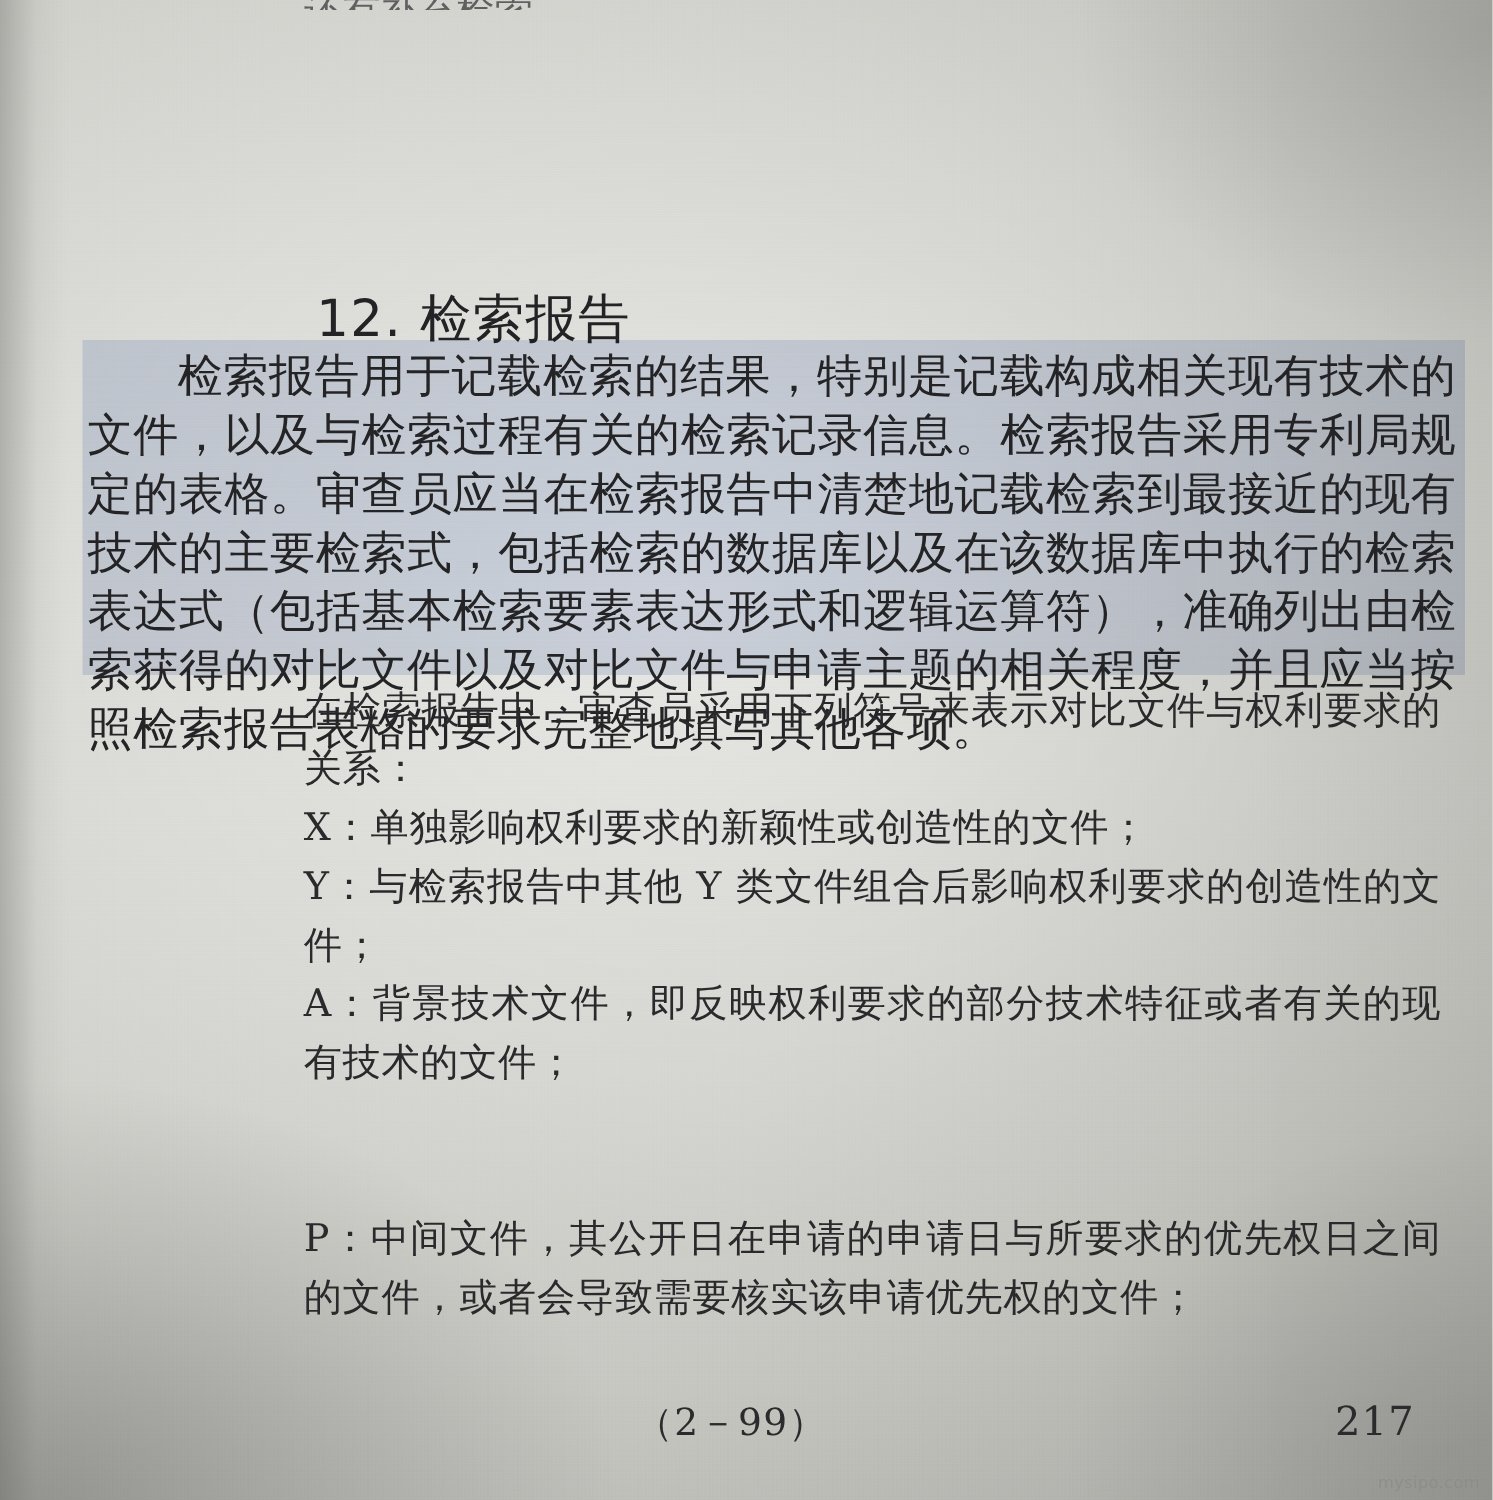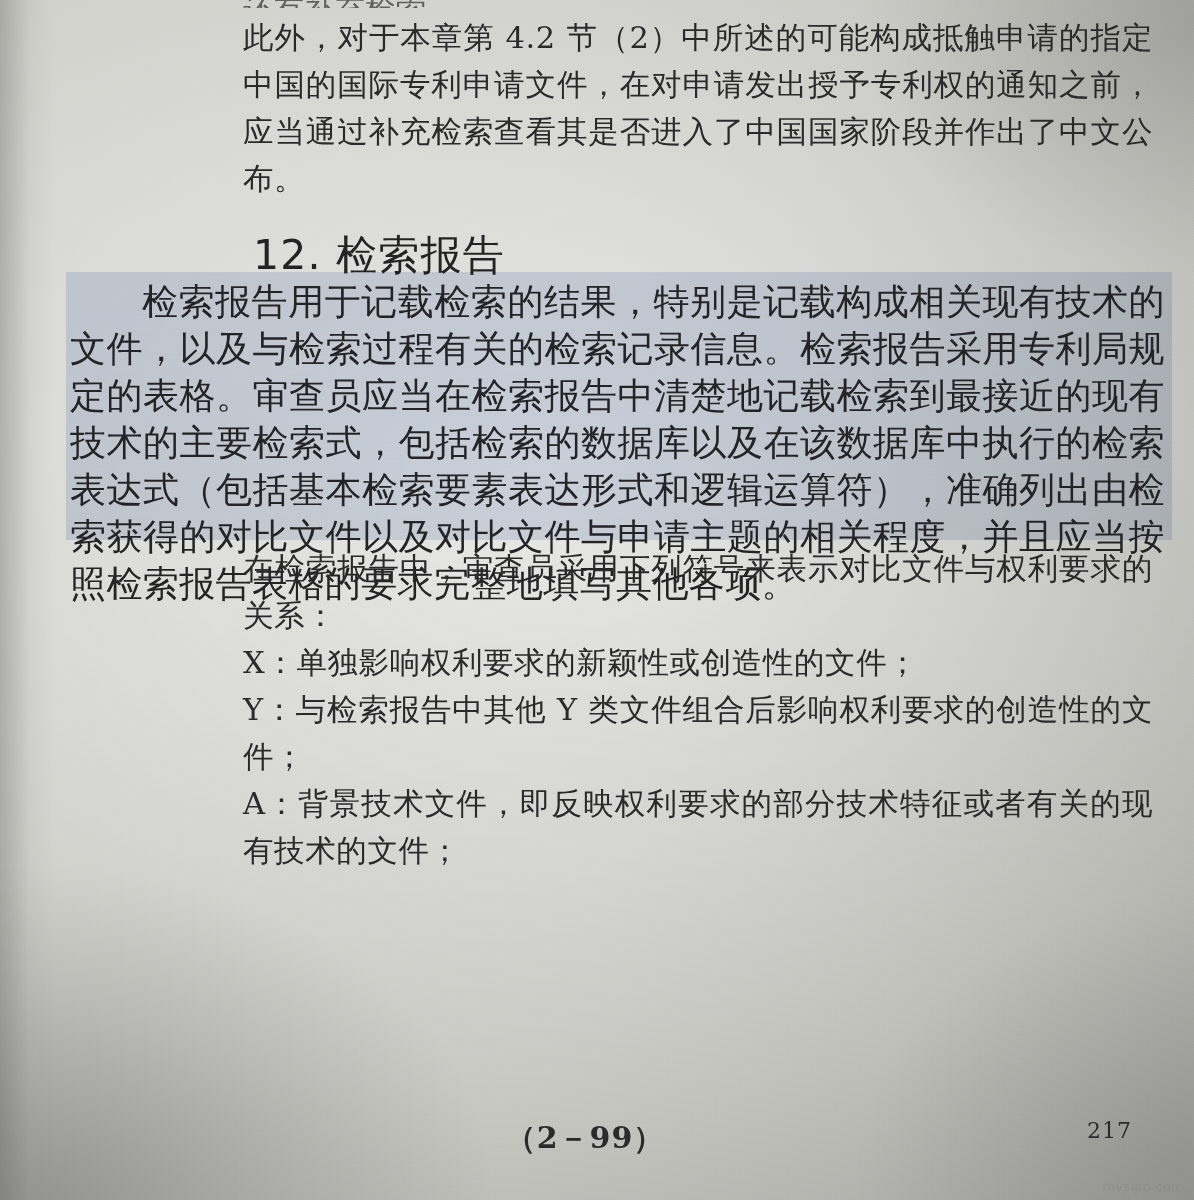--- a/index.html
+++ b/index.html
@@ -131,28 +131,27 @@
 
   .footer-center {
     position: absolute;
     left: 0;
     top: 1118px;
     width: 1170px;
     text-align: center;
     font-size: 30px;
     color: #2b2b2d;
     letter-spacing: 1px;
-    font-weight: bold;
   }
 
   .footer-page {
     position: absolute;
     right: 62px;
     top: 1118px;
-    font-size: 22px;
+    font-size: 32px;
     color: #2b2b2d;
     letter-spacing: 1px;
   }
 
   .watermark {
     position: absolute;
     right: 10px;
     bottom: 6px;
     font-size: 13px;
     color: #8d8d88;
@@ -177,23 +176,20 @@
 
 <div id="page">
   <div id="grain"></div>
   <div id="shade"></div>
   <div id="edge"></div>
 
   <div id="content">
 
     <div class="clipped-top">还有补充检索。</div>
 
-    <div class="text-col" style="top: 14px;">
-      <p class="para indent2">此外，对于本章第 4.2 节（2）中所述的可能构成抵触申请的指定中国的国际专利申请文件，在对申请发出授予专利权的通知之前，应当通过补充检索查看其是否进入了中国国家阶段并作出了中文公布。</p>
-    </div>
 
     <div class="heading">12. 检索报告</div>
 
     <div class="highlight-band"></div>
 
     <div class="hl-text">
       <p class="indent2">检索报告用于记载检索的结果，特别是记载构成相关现有技术的文件，以及与检索过程有关的检索记录信息。检索报告采用专利局规定的表格。审查员应当在检索报告中清楚地记载检索到最接近的现有技术的主要检索式，包括检索的数据库以及在该数据库中执行的检索表达式（包括基本检索要素表达形式和逻辑运算符），准确列出由检索获得的对比文件以及对比文件与申请主题的相关程度，并且应当按照检索报告表格的要求完整地填写其他各项。</p>
     </div>
 
     <div class="text-col" style="top: 545px;">
@@ -206,18 +202,21 @@
 
     <div class="text-col" style="top: 686px;">
       <p class="para indent2">Y：与检索报告中其他 Y 类文件组合后影响权利要求的创造性的文件；</p>
     </div>
 
     <div class="text-col" style="top: 780px;">
       <p class="para indent2">A：背景技术文件，即反映权利要求的部分技术特征或者有关的现有技术的文件；</p>
     </div>
 
 
+    <div class="text-col" style="top: 968px;">
+      <p class="para indent2">P：中间文件，其公开日在申请的申请日与所要求的优先权日之间的文件，或者会导致需要核实该申请优先权的文件；</p>
+    </div>
 
     <div class="footer-center">（2－99）</div>
     <div class="footer-page">217</div>
     <div class="watermark">mysipo.com</div>
   </div>
 </div>
 
 </body></html>

